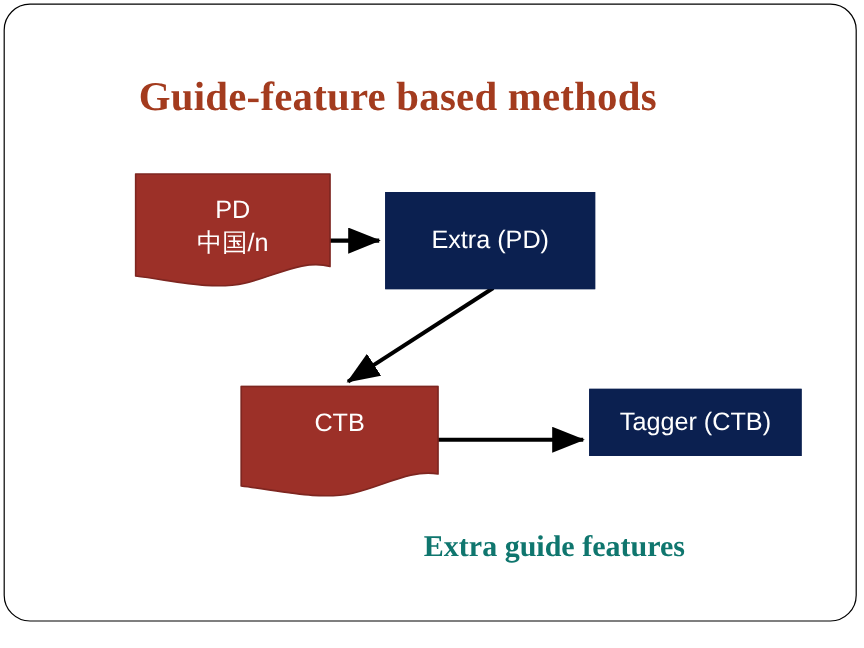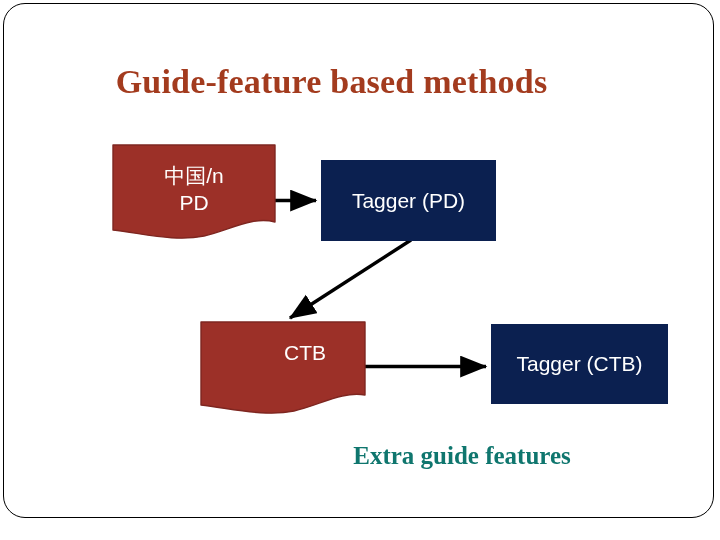--- a/index.html
+++ b/index.html
@@ -93,21 +93,20 @@
   }
   #node-pd .doc-label {
     top: 18px;
   }
   
   #node-ctb {
     left: 200px;
     top: 321px;
     width: 166px;
     height: 96px;
-    padding-left: 44px;
   }
   #node-ctb .doc-label {
     top: 18px;
   }
   
   .navy-box {
     position: absolute;
     background: #0B2050;
     border: 1px solid #0B2050;
     box-sizing: border-box;
@@ -125,21 +124,21 @@
   #node-tagger-pd {
     left: 321px;
     top: 160px;
     width: 175px;
     height: 81px;
   }
   #node-tagger-ctb {
     left: 491px;
     top: 324px;
     width: 177px;
-    height: 80px;
+    height: 56px;
   }
   
   #arrows {
     position: absolute;
     left: 0;
     top: 0;
     width: 720px;
     height: 540px;
     pointer-events: none;
   }
@@ -174,27 +173,27 @@
     <g>
       <line x1="364" y1="366.5" x2="486" y2="366.5" stroke="#000000" stroke-width="3.4" marker-end="url(#arrowhead)"></line>
     </g>
   </svg>
 
   <div class="doc-shape" id="node-pd">
     <svg width="164" height="96" viewBox="0 0 164 96" xmlns="http://www.w3.org/2000/svg">
       <path d="M1,1 L163,1 L163,78 C140,72 118,86 92,92 C64,98 34,90 1,86 Z" fill="#9C3028" stroke="#7E2620" stroke-width="1.4" stroke-linejoin="round"></path>
     </svg>
     <div class="doc-label">
+      <div>PD</div>
       <div>中国/n</div>
-      <div>PD</div>
     </div>
   </div>
 
   <div class="navy-box" id="node-tagger-pd">
-    <span class="box-label">Tagger (PD)</span>
+    <span class="box-label">Extra (PD)</span>
   </div>
 
   <div class="doc-shape" id="node-ctb">
     <svg width="166" height="96" viewBox="0 0 166 96" xmlns="http://www.w3.org/2000/svg">
       <path d="M1,1 L165,1 L165,74 C142,70 120,84 94,90 C66,96 34,88 1,84 Z" fill="#9C3028" stroke="#7E2620" stroke-width="1.4" stroke-linejoin="round"></path>
     </svg>
     <div class="doc-label">
       <div>CTB</div>
     </div>
   </div>

